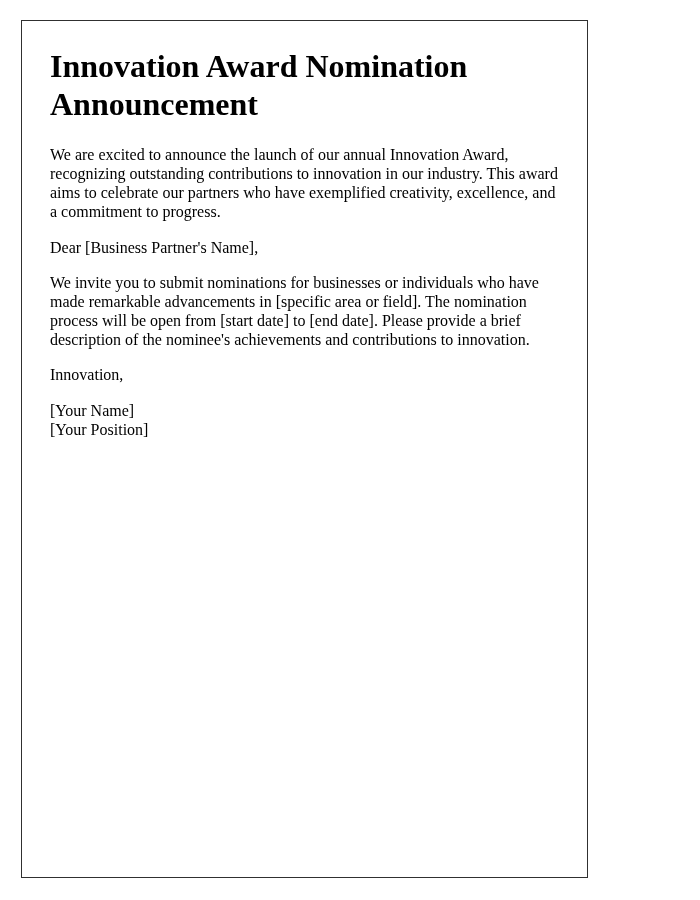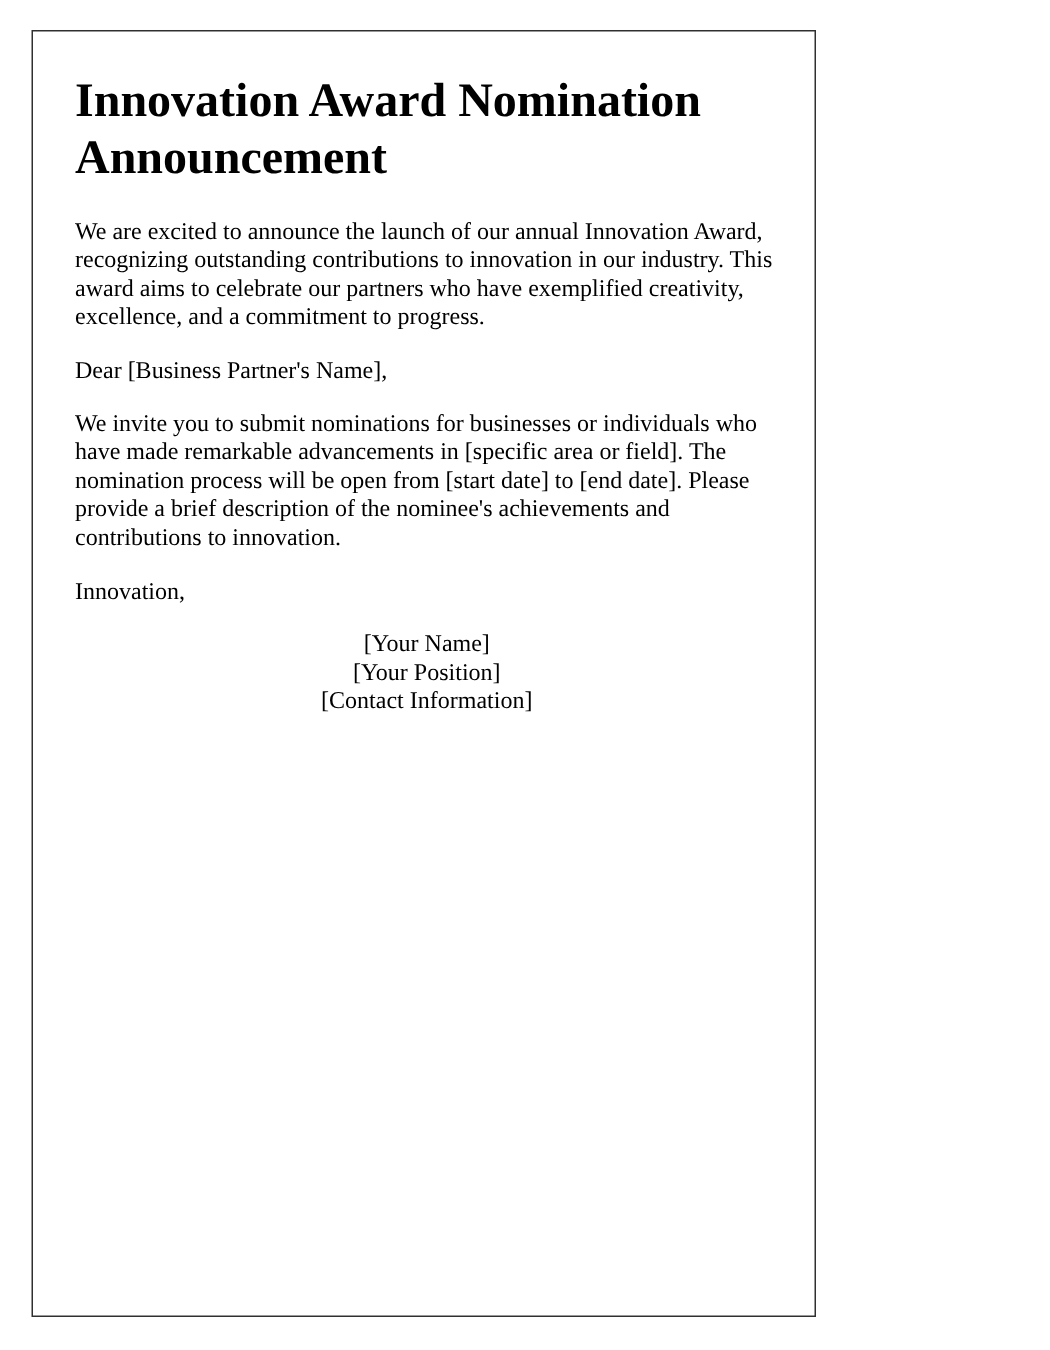--- a/index.html
+++ b/index.html
@@ -12,21 +12,21 @@
     height: 900px;
     position: relative;
     overflow: hidden;
     font-family: "Liberation Serif", "DejaVu Serif", serif;
     color: #000000;
   }
   .letter-page {
     position: absolute;
     left: 21px;
     top: 20px;
-    width: 523px;
+    width: 567px;
     height: 858px;
     box-sizing: border-box;
     border: 1px solid #303030;
     background: #ffffff;
     padding: 26px 24px 28px 28px;
   }
   .letter-title {
     font-size: 32px;
     font-weight: bold;
     line-height: 1.2;
@@ -39,21 +39,20 @@
     margin: 16px 0;
   }
   .signature-block {
     font-size: 16px;
     line-height: 1.2;
     margin: 16px 0;
   }
   .signature-line {
     font-size: 16px;
     line-height: 1.2;
-    text-align: center;
   }
 </style>
 </head>
 <body>
 
 <div class="letter-page">
   <h1 class="letter-title">Innovation Award Nomination Announcement</h1>
 
   <p>We are excited to announce the launch of our annual Innovation Award, recognizing outstanding contributions to innovation in our industry. This award aims to celebrate our partners who have exemplified creativity, excellence, and a commitment to progress.</p>
 
@@ -61,15 +60,14 @@
 
   <p>We invite you to submit nominations for businesses or individuals who have made remarkable advancements in [specific area or field]. The nomination process will be open from [start date] to [end date]. Please provide a brief description of the nominee's achievements and contributions to innovation.</p>
 
 
 
   <p>Innovation,</p>
 
   <div class="signature-block">
     <div class="signature-line">[Your Name]</div>
     <div class="signature-line">[Your Position]</div>
-    <div class="signature-line">[Contact Information]</div>
   </div>
 </div>
 
 </body></html>

